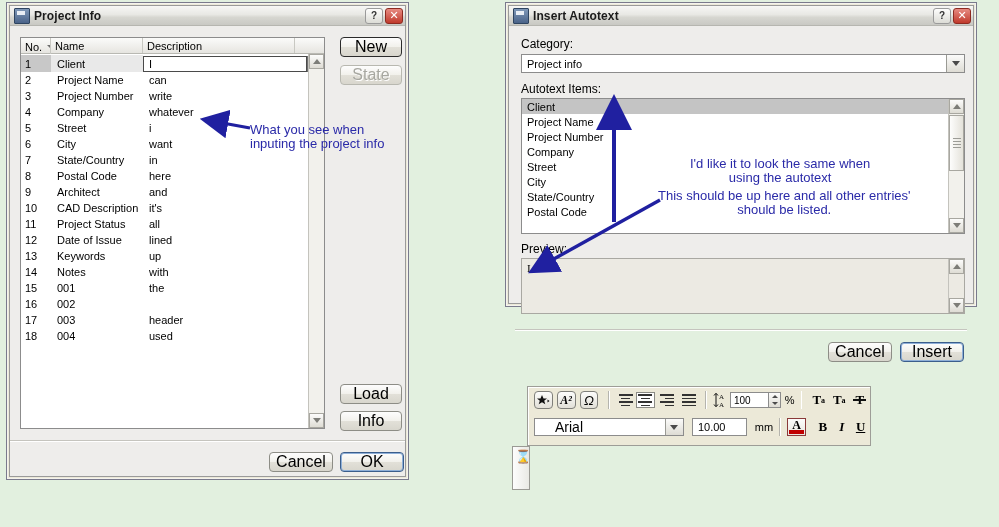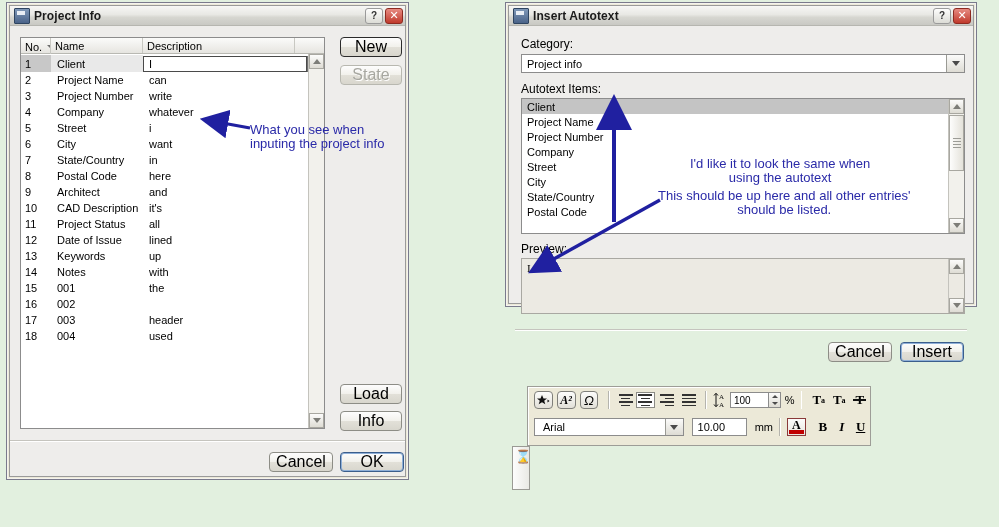--- a/index.html
+++ b/index.html
@@ -207,21 +207,21 @@
   .tri-u2{width:0;height:0;border-left:3px solid transparent;border-right:3px solid transparent;border-bottom:3px solid #4a4a4a;}
   .tri-d2{width:0;height:0;border-left:3px solid transparent;border-right:3px solid transparent;border-top:3px solid #4a4a4a;}
   .tb-sep{width:1px;height:18px;background:#b5b4ae;border-right:1px solid #fff;margin:0 6px;}
   .script-btn{
     width:22px;height:18px;display:flex;align-items:center;justify-content:center;
     font-family:"Liberation Serif",serif;font-size:13px;font-weight:bold;
   }
   .fontcombo{
     width:158px;height:18px;background:#fff;border:1px solid #8c8c8c;
     box-sizing:border-box;display:flex;align-items:center;
-    padding-left:8px;font-size:11px;
+    padding-left:20px;font-size:14px;
   }
   .mm-in{
     width:58px;height:18px;background:#fff;border:1px solid #8c8c8c;
     box-sizing:border-box;display:flex;align-items:center;
     padding-left:5px;font-size:11px;
   }
   .color-btn{
     width:20px;height:18px;border:1px solid #8a3a3a;box-sizing:border-box;
     background:linear-gradient(180deg,#fcfcfb,#e8e6de);
     display:flex;align-items:flex-start;justify-content:center;

